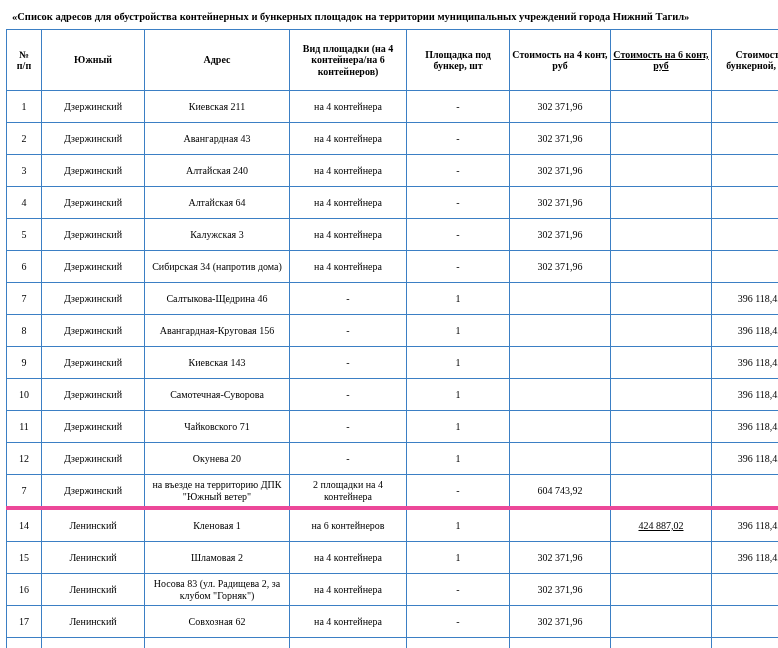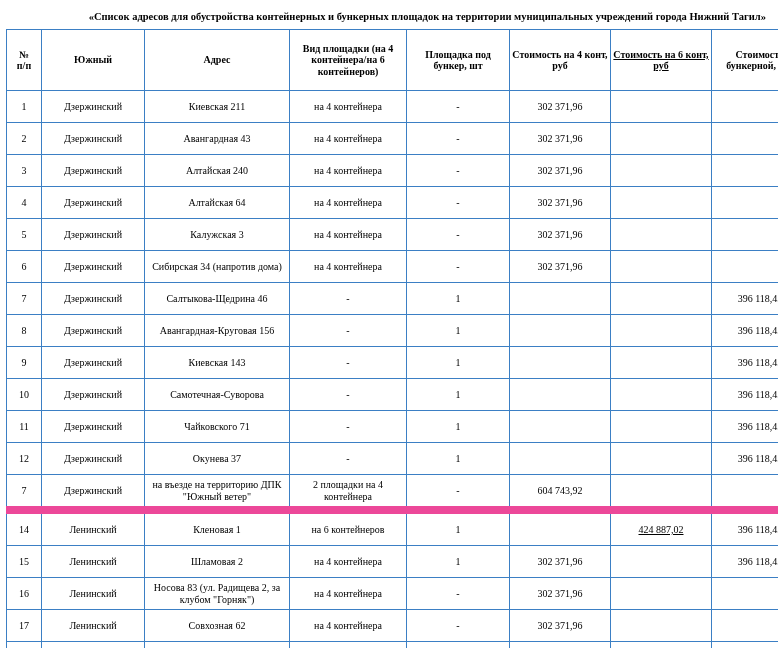--- a/index.html
+++ b/index.html
@@ -15,21 +15,21 @@
     overflow: hidden;
   }
   .page {
     width: 778px;
     box-sizing: border-box;
     padding: 6px 6px 0 6px;
   }
   .doc-title {
     font-size: 10.5px;
     font-weight: bold;
-    text-align: right;
+    text-align: left;
     line-height: 1.25;
     margin: 4px 6px 6px 6px;
   }
   table.addr-table {
     border-collapse: collapse;
     width: 766px;
     table-layout: fixed;
   }
   table.addr-table th,
   table.addr-table td {
@@ -53,21 +53,21 @@
   td.num { width: 30px; }
   td.district, th.district { width: 98px; }
   td.address, th.address { width: 140px; }
   td.kind, th.kind { width: 112px; }
   td.bunker-pad, th.bunker-pad { width: 98px; }
   td.cost4, th.cost4 { width: 96px; }
   td.cost6, th.cost6 { width: 96px; text-decoration: underline; }
   td.costb, th.costb { width: 92px; }
   th.num { width: 30px; }
   tr.thick-top > td {
-    border-top: 8px solid #ec4899;
+    border-top: 4px solid #ec4899;
   }
 </style>
 </head>
 <body>
 
 <div class="page">
 
   <div class="doc-title">«Список адресов для обустройства контейнерных и бункерных площадок на территории муниципальных учреждений города Нижний Тагил»</div>
 
   <table class="addr-table">
@@ -193,21 +193,21 @@
           <td class="address">Чайковского 71</td>
           <td class="kind">-</td>
           <td class="bunker-pad">1</td>
           <td class="cost4"></td>
           <td class="cost6"></td>
           <td class="costb">396 118,45</td>
         </tr>
         <tr>
           <td class="num">12</td>
           <td class="district">Дзержинский</td>
-          <td class="address">Окунева 37</td>
+          <td class="address">Окунева 20</td>
           <td class="kind">-</td>
           <td class="bunker-pad">1</td>
           <td class="cost4"></td>
           <td class="cost6"></td>
           <td class="costb">396 118,45</td>
         </tr>
         <tr>
           <td class="num">7</td>
           <td class="district">Дзержинский</td>
           <td class="address">на въезде на территорию ДПК "Южный ветер"</td>

